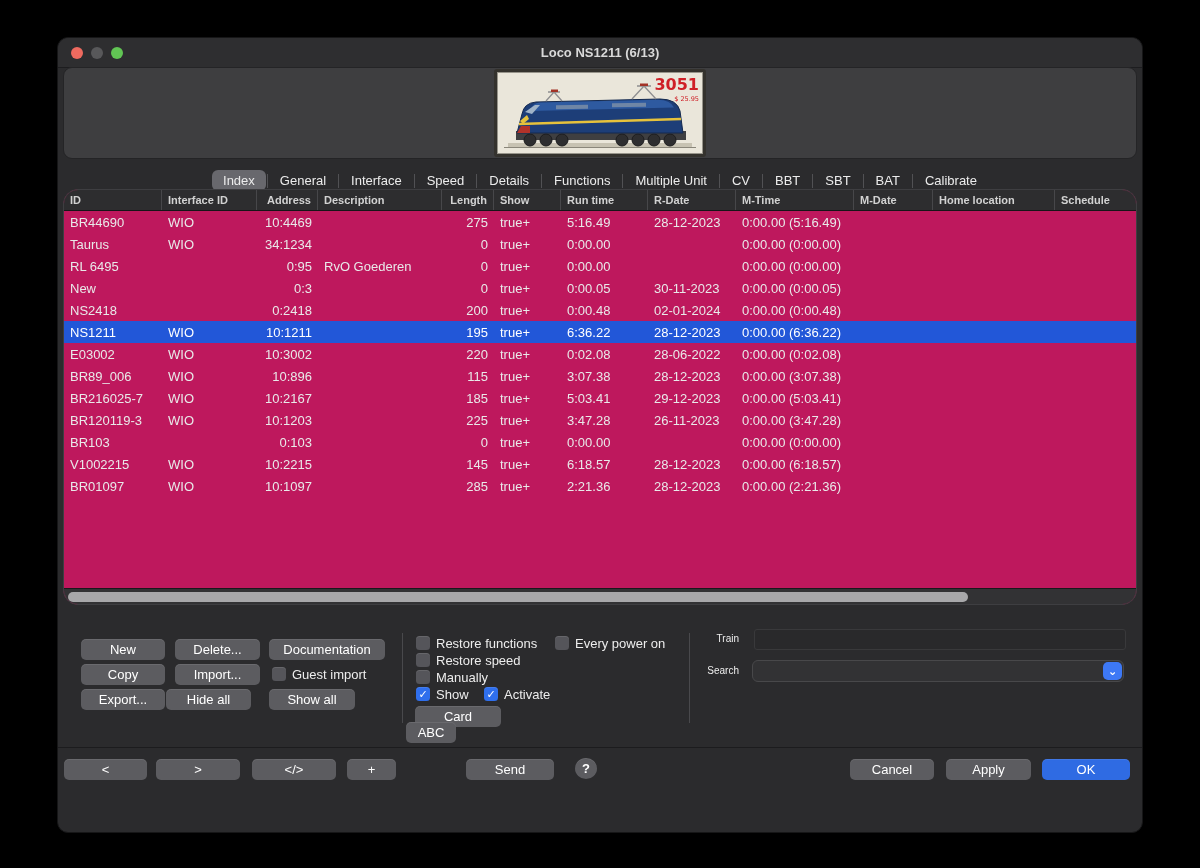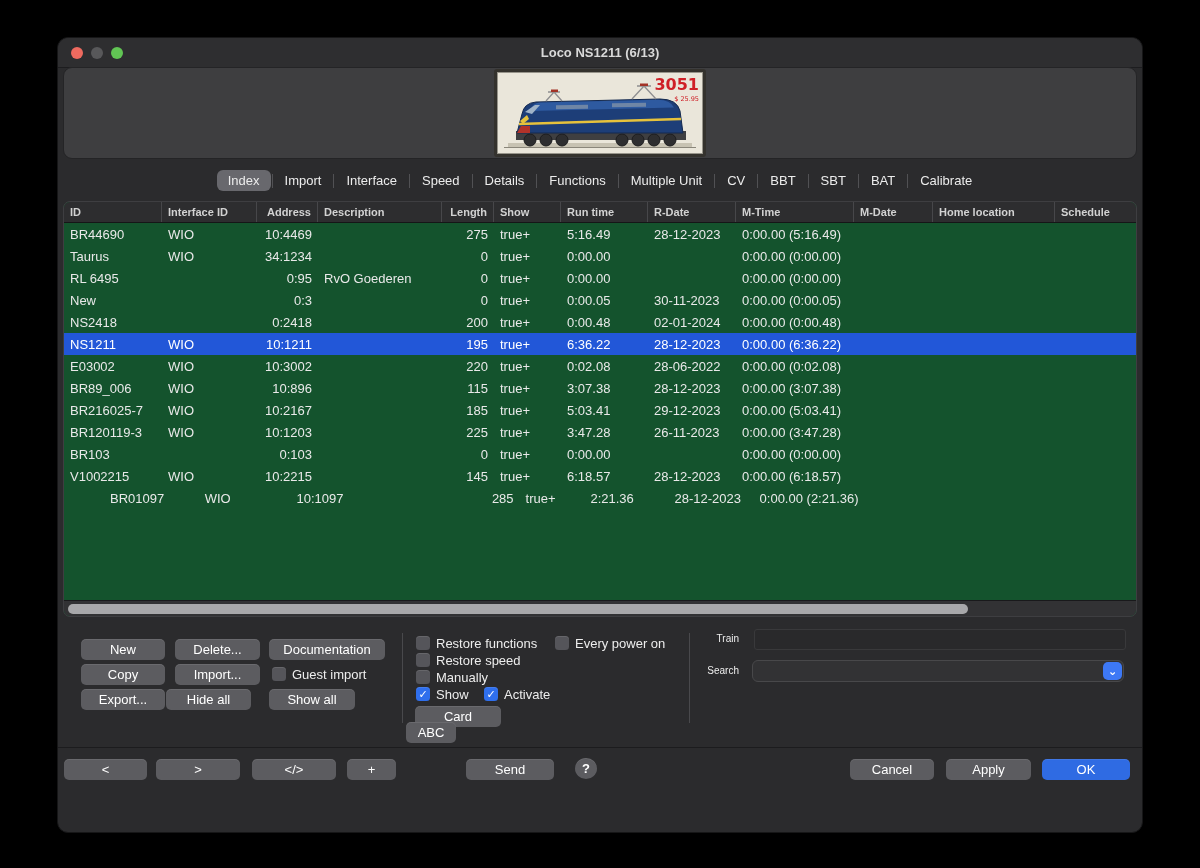--- a/index.html
+++ b/index.html
@@ -20,22 +20,22 @@
   .top-panel { position:absolute; left:5px; right:5px; top:29px; height:92px;
                background:#3e3e40; border-radius:9px; border:1px solid #242426;
                display:flex; align-items:center; justify-content:center; }
   
   .tabbar { position:absolute; left:0; right:0; top:130px; height:25px;
             display:flex; align-items:center; justify-content:center; }
   .tab { color:#ececec; font-size:13px; padding:3px 11px; border-radius:6px; white-space:nowrap; }
   .tab.selected { background:#68686d; }
   .tab-sep { width:1px; height:14px; background:#515154; margin:0 1px; }
   
-  .table-panel { position:absolute; left:5px; right:5px; top:163px; height:416px;
-                 background:#14532d; border:1px solid #3e3e41; border-radius:7px;
+  .table-panel { position:absolute; left:5px; right:5px; top:151px; height:416px;
+                 background:#be185d; border:1px solid #3e3e41; border-radius:15px;
                  overflow:hidden; }
   .thead { display:flex; height:21px; background:#2d2d2f; border-bottom:1px solid #151517; }
   .th { font-size:11px; font-weight:bold; color:#d2d2d2; line-height:20px;
         border-right:1px solid #47474a; padding:0 6px; overflow:hidden; white-space:nowrap; }
   .th:last-child { border-right:none; }
   .trow { display:flex; height:22px; align-items:center; }
   .trow.selected { background:#2257d8; }
   .td { font-size:13px; color:#e9e9e9; padding:0 6px; overflow:hidden; white-space:nowrap; }
   .trow.selected .td { color:#fff; }
   .align-right { text-align:right; }
@@ -121,21 +121,21 @@
         <path d="M 138 30 L 150 17 L 162 30 M 143 17 L 157 17"></path>
       </g>
       <rect x="57" y="20.5" width="7" height="2.5" fill="#a23327"></rect>
       <rect x="146" y="14.5" width="8" height="2.5" fill="#a23327"></rect>
     </svg>
   </div>
 
   <div class="tabbar" id="tabbar">
       <span class="tab selected">Index</span>
       <span class="tab-sep"></span>
-      <span class="tab">Import</span>
+      <span class="tab">General</span>
       <span class="tab-sep"></span>
       <span class="tab">Interface</span>
       <span class="tab-sep"></span>
       <span class="tab">Speed</span>
       <span class="tab-sep"></span>
       <span class="tab">Details</span>
       <span class="tab-sep"></span>
       <span class="tab">Functions</span>
       <span class="tab-sep"></span>
       <span class="tab">Multiple Unit</span>
@@ -329,21 +329,21 @@
           <div class="td align-right" style="width: 52px;">145</div>
           <div class="td" style="width: 67px;">true+</div>
           <div class="td" style="width: 87px;">6:18.57</div>
           <div class="td" style="width: 88px;">28-12-2023</div>
           <div class="td" style="width: 118px;">0:00.00 (6:18.57)</div>
           <div class="td" style="width: 79px;"></div>
           <div class="td" style="width: 122px;"></div>
           <div class="td" style="width: 77px;"></div>
         </div>
         <div class="trow">
-          <div class="td" style="width: 98px; margin-left: 40px;">BR01097</div>
+          <div class="td" style="width: 98px;">BR01097</div>
           <div class="td" style="width: 95px;">WIO</div>
           <div class="td align-right" style="width: 61px;">10:1097</div>
           <div class="td" style="width: 124px;"></div>
           <div class="td align-right" style="width: 52px;">285</div>
           <div class="td" style="width: 67px;">true+</div>
           <div class="td" style="width: 87px;">2:21.36</div>
           <div class="td" style="width: 88px;">28-12-2023</div>
           <div class="td" style="width: 118px;">0:00.00 (2:21.36)</div>
           <div class="td" style="width: 79px;"></div>
           <div class="td" style="width: 122px;"></div>

